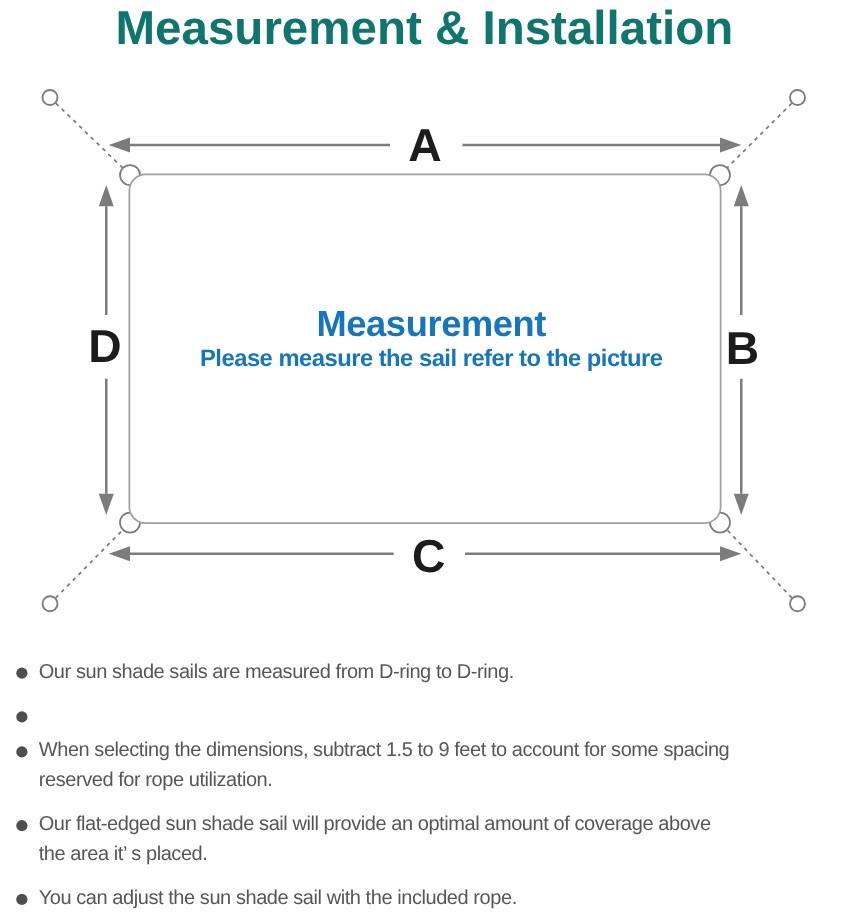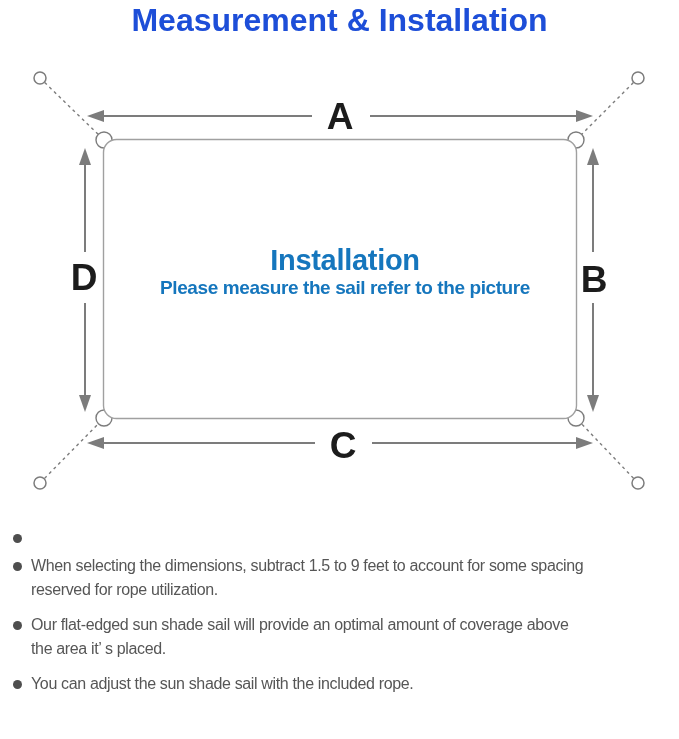--- a/index.html
+++ b/index.html
@@ -6,22 +6,22 @@
   body {
     width: 679px; height: 739px;
     background: #ffffff;
     font-family: "Liberation Sans", sans-serif;
     position: relative;
     overflow: hidden;
   }
   .page-title {
     position: absolute; top: 2px; left: 0; width: 679px;
     text-align: center;
-    font-size: 32px; font-weight: bold;
-    color: #1d4ed8;
+    font-size: 38px; font-weight: bold;
+    color: #0f766e;
   }
   .diagram {
     position: absolute; top: 0; left: 0;
     width: 679px; height: 520px;
   }
   .diagram svg { position: absolute; top: 0; left: 0; }
   .dim-label {
     position: absolute; transform: translate(-50%, -50%);
     font-size: 37px; font-weight: bold; color: #1c1c1c;
     line-height: 1; white-space: nowrap;
@@ -120,25 +120,29 @@
         <polygon points="593,412 587,395 599,395" stroke="none"></polygon>
       </g>
     </g>
   </svg>
 
   <div class="dim-label label-a">A</div>
   <div class="dim-label label-b">B</div>
   <div class="dim-label label-c">C</div>
   <div class="dim-label label-d">D</div>
 
-  <div class="center-head">Installation</div>
+  <div class="center-head">Measurement</div>
   <div class="center-sub">Please measure the sail refer to the picture</div>
 </div>
 
 <div class="notes">
+  <div class="note">
+    <span class="dot"></span>
+    <span class="txt">Our sun shade sails are measured from D-ring to D-ring.</span>
+  </div>
   <div class="note">
     <span class="dot"></span>
   </div>
   <div class="note">
     <span class="dot"></span>
     <span class="txt">When selecting the dimensions, subtract 1.5 to 9 feet to account for some spacing
 reserved for rope utilization.</span>
   </div>
   <div class="note">
     <span class="dot"></span>

